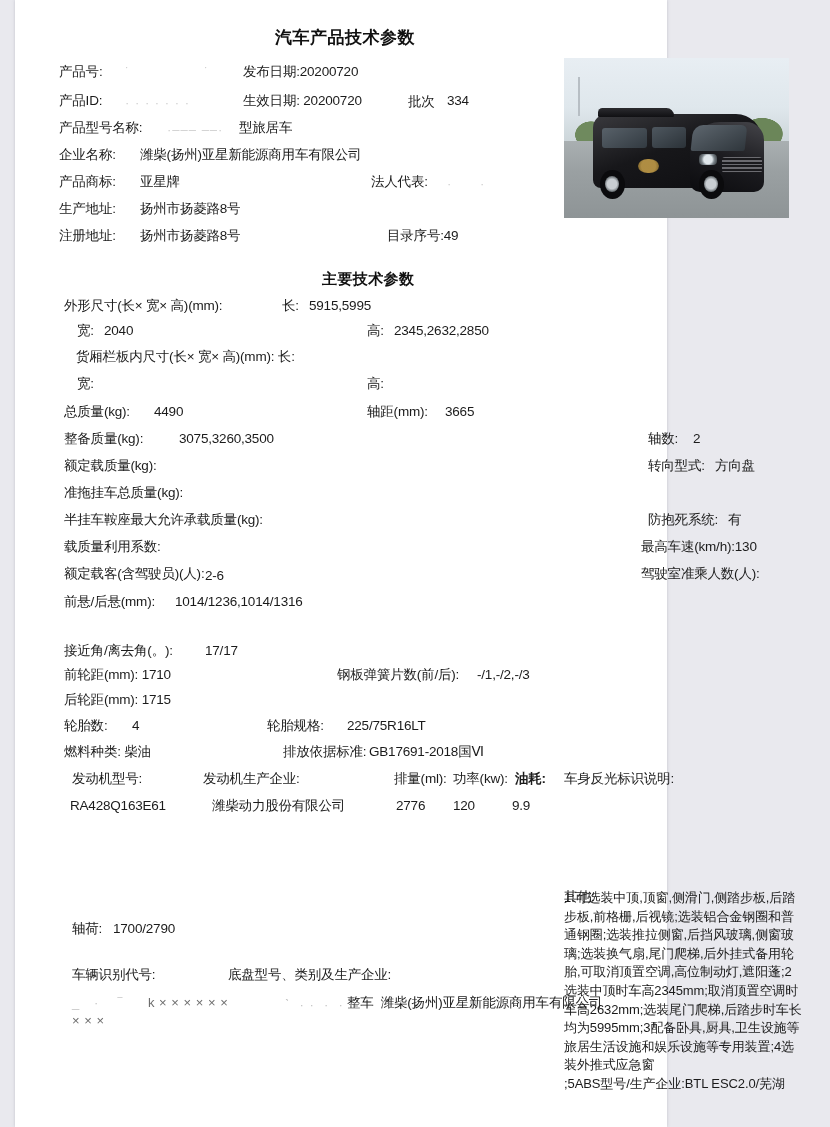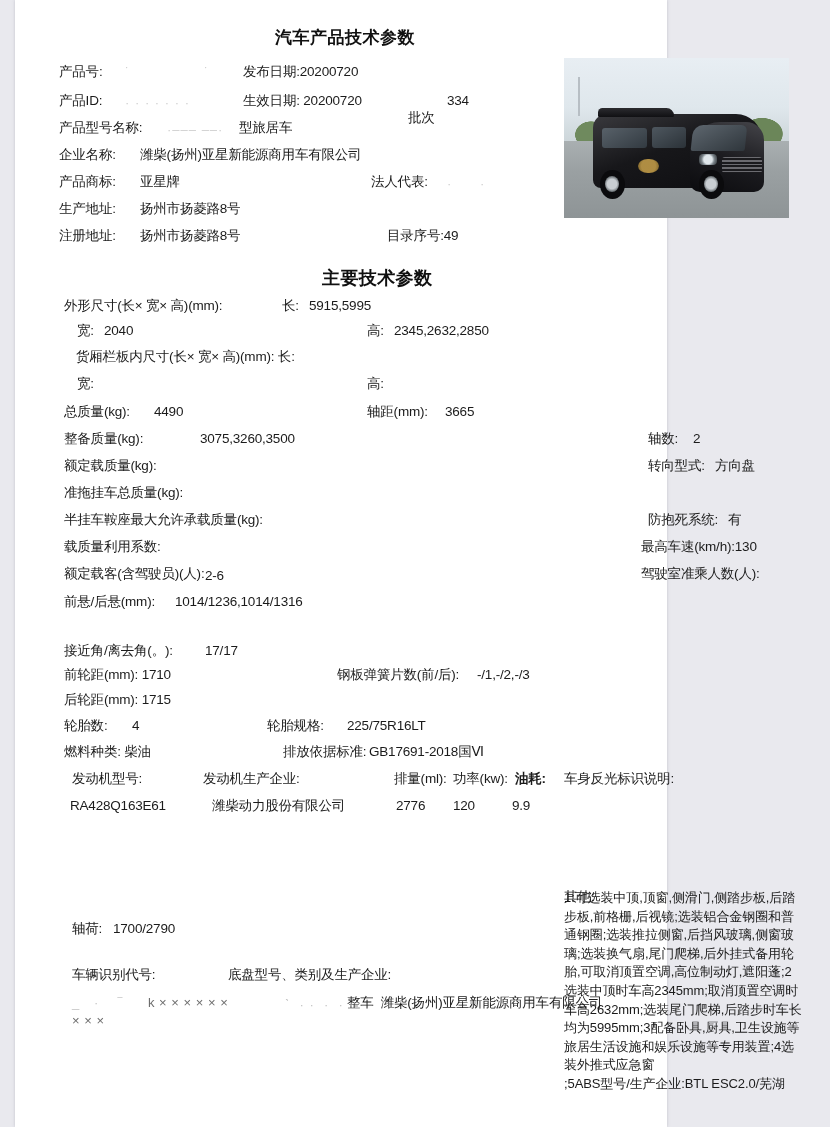--- a/index.html
+++ b/index.html
@@ -33,21 +33,21 @@
     letter-spacing: -0.2px;
   }
   .title {
     font-weight: bold;
     font-size: 17px;
     letter-spacing: 0.5px;
     color: #101010;
   }
   .sub-title {
     font-weight: bold;
-    font-size: 18px;
+    font-size: 15px;
     letter-spacing: 0.4px;
     color: #101010;
   }
   .redact {
     position: absolute;
     color: #cfcfcf;
     font-size: 13px;
     white-space: pre;
     letter-spacing: 1px;
     filter: blur(0.4px);
@@ -202,21 +202,21 @@
     <div class="wheel rear"></div>
   </div>
 
   <div class="t" style="left:44px; top:64px;">产品号:</div>
   <div class="redact" style="left:110px; top:64px;">˙                ˙</div>
   <div class="t" style="left:228px; top:64px;">发布日期:20200720</div>
 
   <div class="t" style="left:44px; top:93px;">产品ID:</div>
   <div class="redact" style="left:110px; top:95px;">· · · · · · ·</div>
   <div class="t" style="left:228px; top:93px;">生效日期: 20200720</div>
-  <div class="t" style="left:393px; top:110px;">批次</div>
+  <div class="t" style="left:393px; top:94px;">批次</div>
   <div class="t" style="left:432px; top:93px;">334</div>
 
   <div class="t" style="left:44px; top:120px;">产品型号名称:</div>
   <div class="redact" style="left:152px; top:122px;">·‒‒‒ ‒‒·</div>
   <div class="t" style="left:224px; top:120px;">型旅居车</div>
 
   <div class="t" style="left:44px; top:147px;">企业名称:</div>
   <div class="t" style="left:125px; top:147px;">潍柴(扬州)亚星新能源商用车有限公司</div>
 
   <div class="t" style="left:44px; top:174px;">产品商标:</div>
@@ -245,21 +245,21 @@
   <div class="t" style="left:49px; top:349px;margin-left:12px;">货厢栏板内尺寸(长× 宽× 高)(mm): 长:</div>
   <div class="t" style="left:62px; top:376px;">宽:</div>
   <div class="t" style="left:352px; top:376px;">高:</div>
 
   <div class="t" style="left:49px; top:404px;">总质量(kg):</div>
   <div class="t" style="left:139px; top:404px;">4490</div>
   <div class="t" style="left:352px; top:404px;">轴距(mm):</div>
   <div class="t" style="left:430px; top:404px;">3665</div>
 
   <div class="t" style="left:49px; top:431px;">整备质量(kg):</div>
-  <div class="t" style="left:164px; top:431px;margin-left:21px;">3075,3260,3500</div>
+  <div class="t" style="left:164px; top:431px;">3075,3260,3500</div>
   <div class="t" style="left:633px; top:431px;">轴数:</div>
   <div class="t" style="left:678px; top:431px;">2</div>
 
   <div class="t" style="left:49px; top:458px;">额定载质量(kg):</div>
   <div class="t" style="left:633px; top:458px;">转向型式:</div>
   <div class="t" style="left:700px; top:458px;">方向盘</div>
 
   <div class="t" style="left:49px; top:485px;">准拖挂车总质量(kg):</div>
   <div class="t" style="left:49px; top:512px;">半挂车鞍座最大允许承载质量(kg):</div>
   <div class="t" style="left:633px; top:512px;">防抱死系统:</div>

